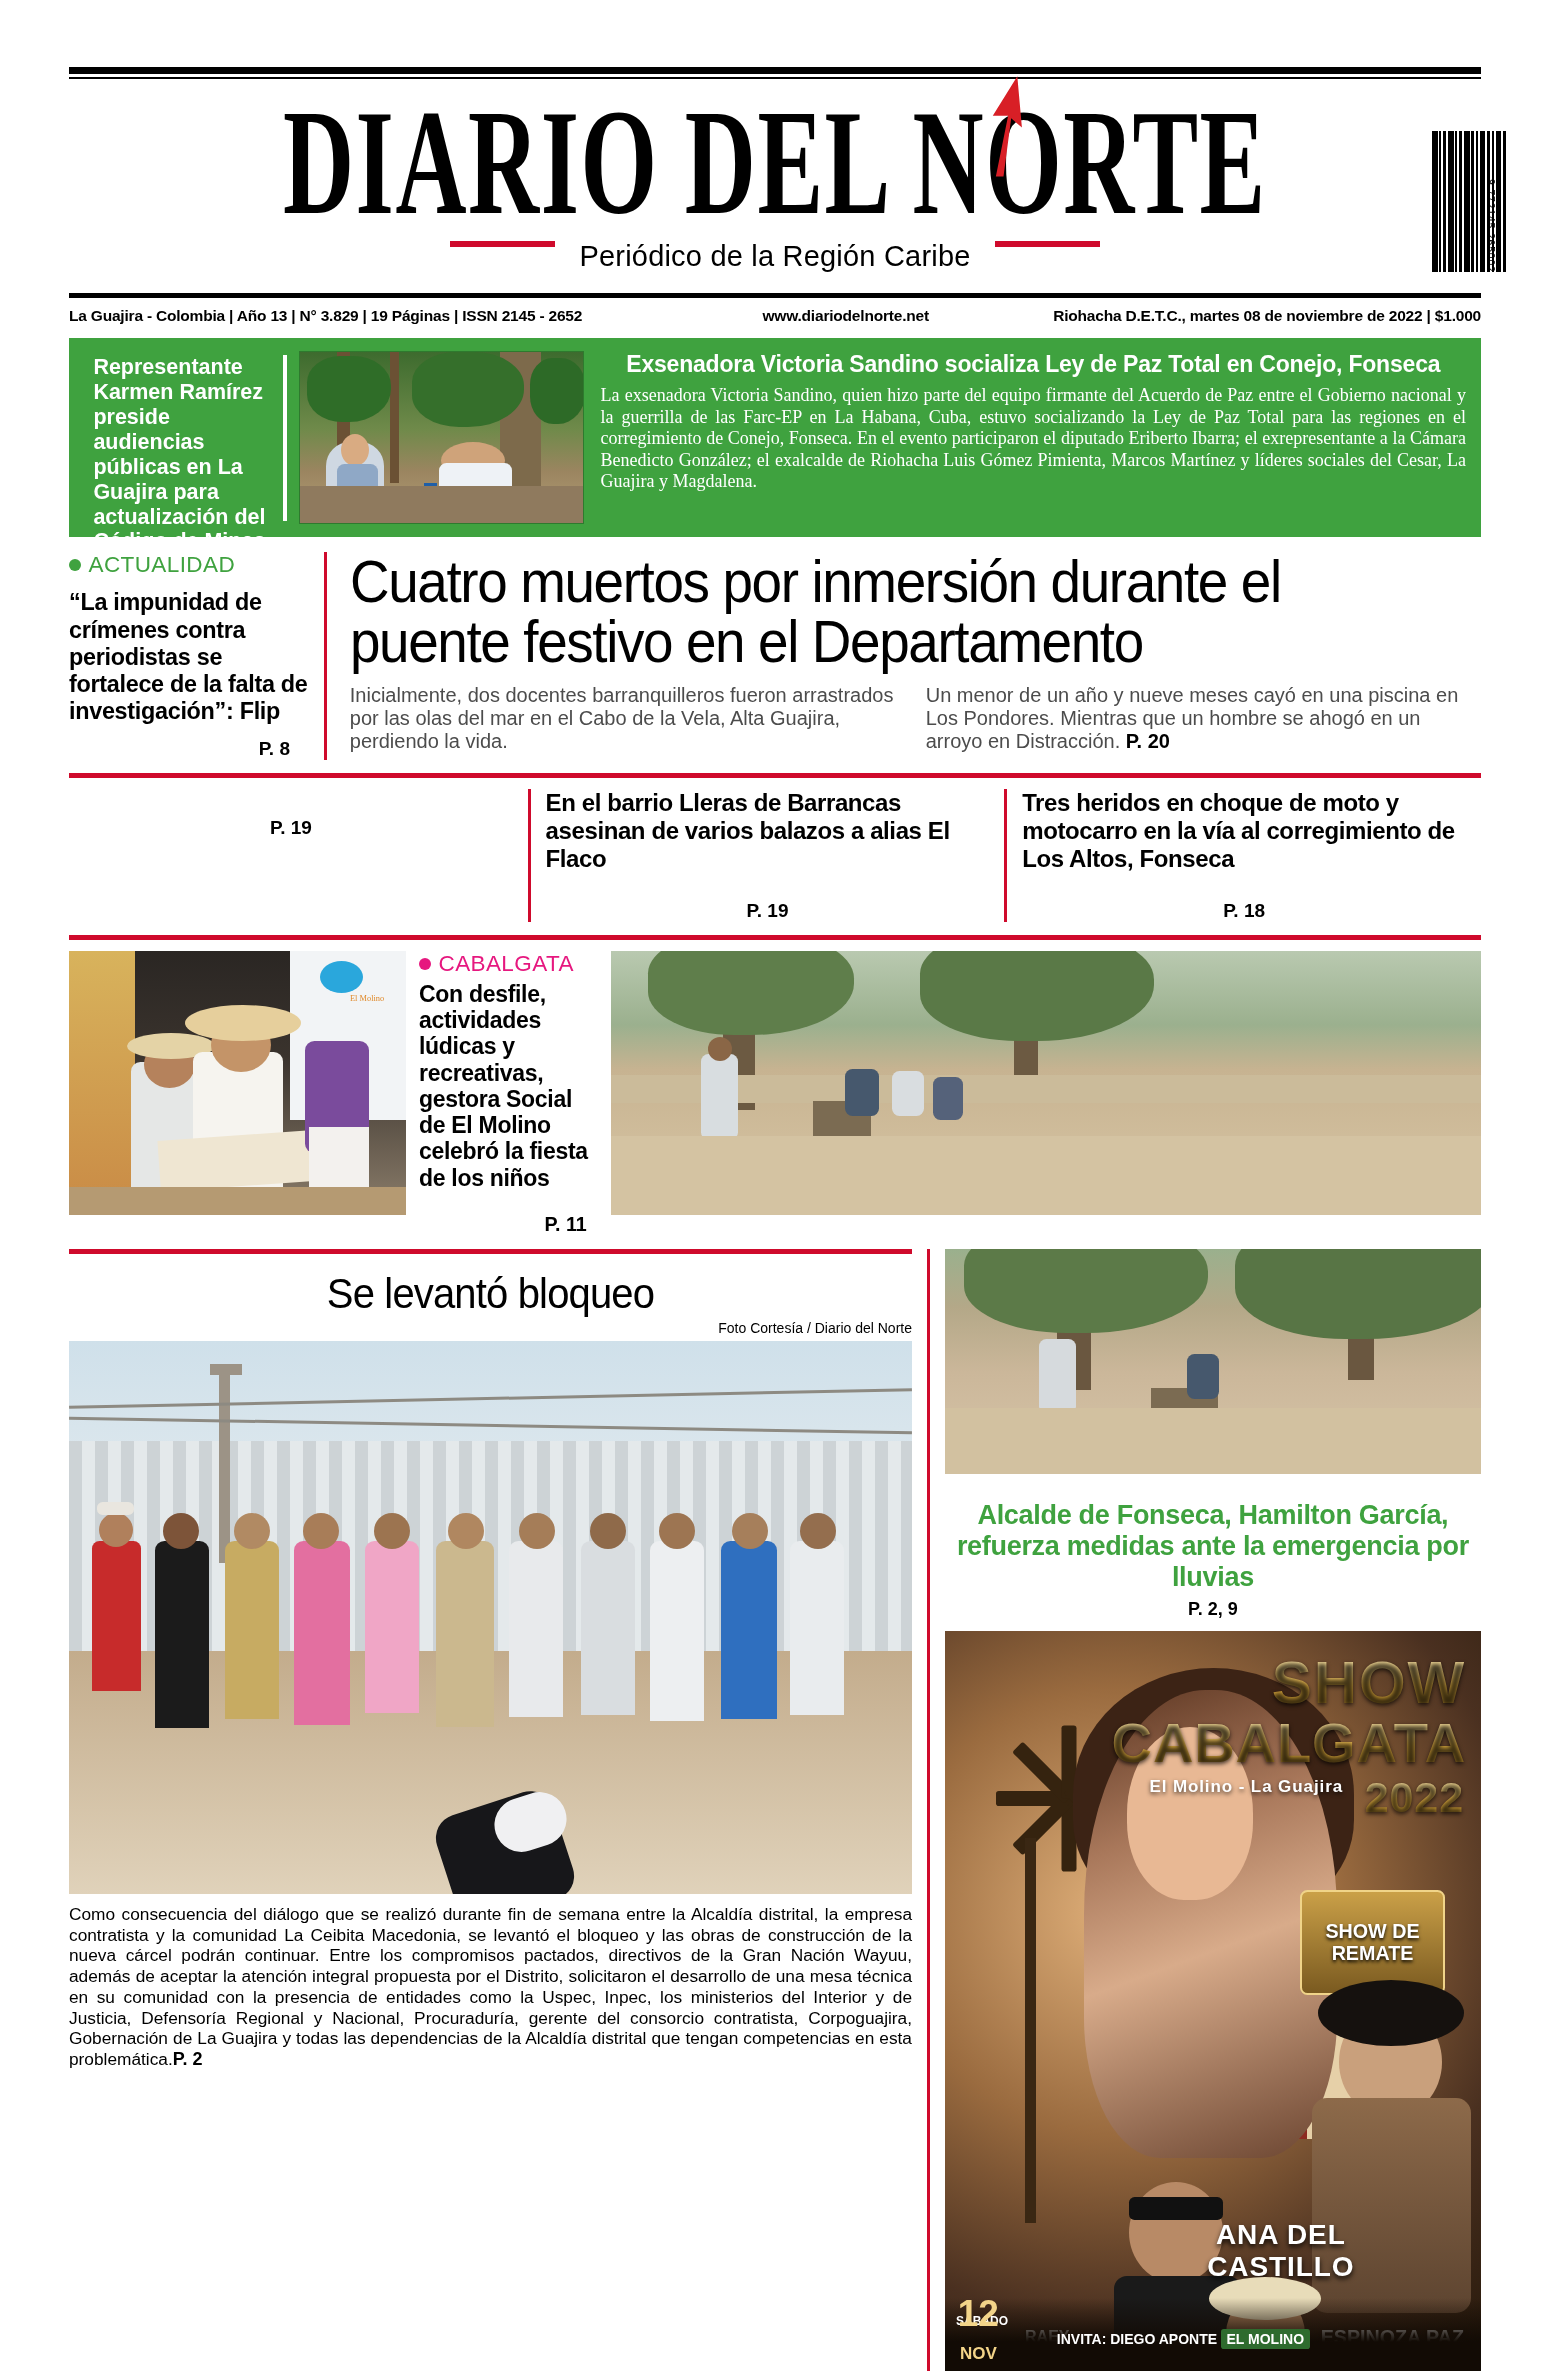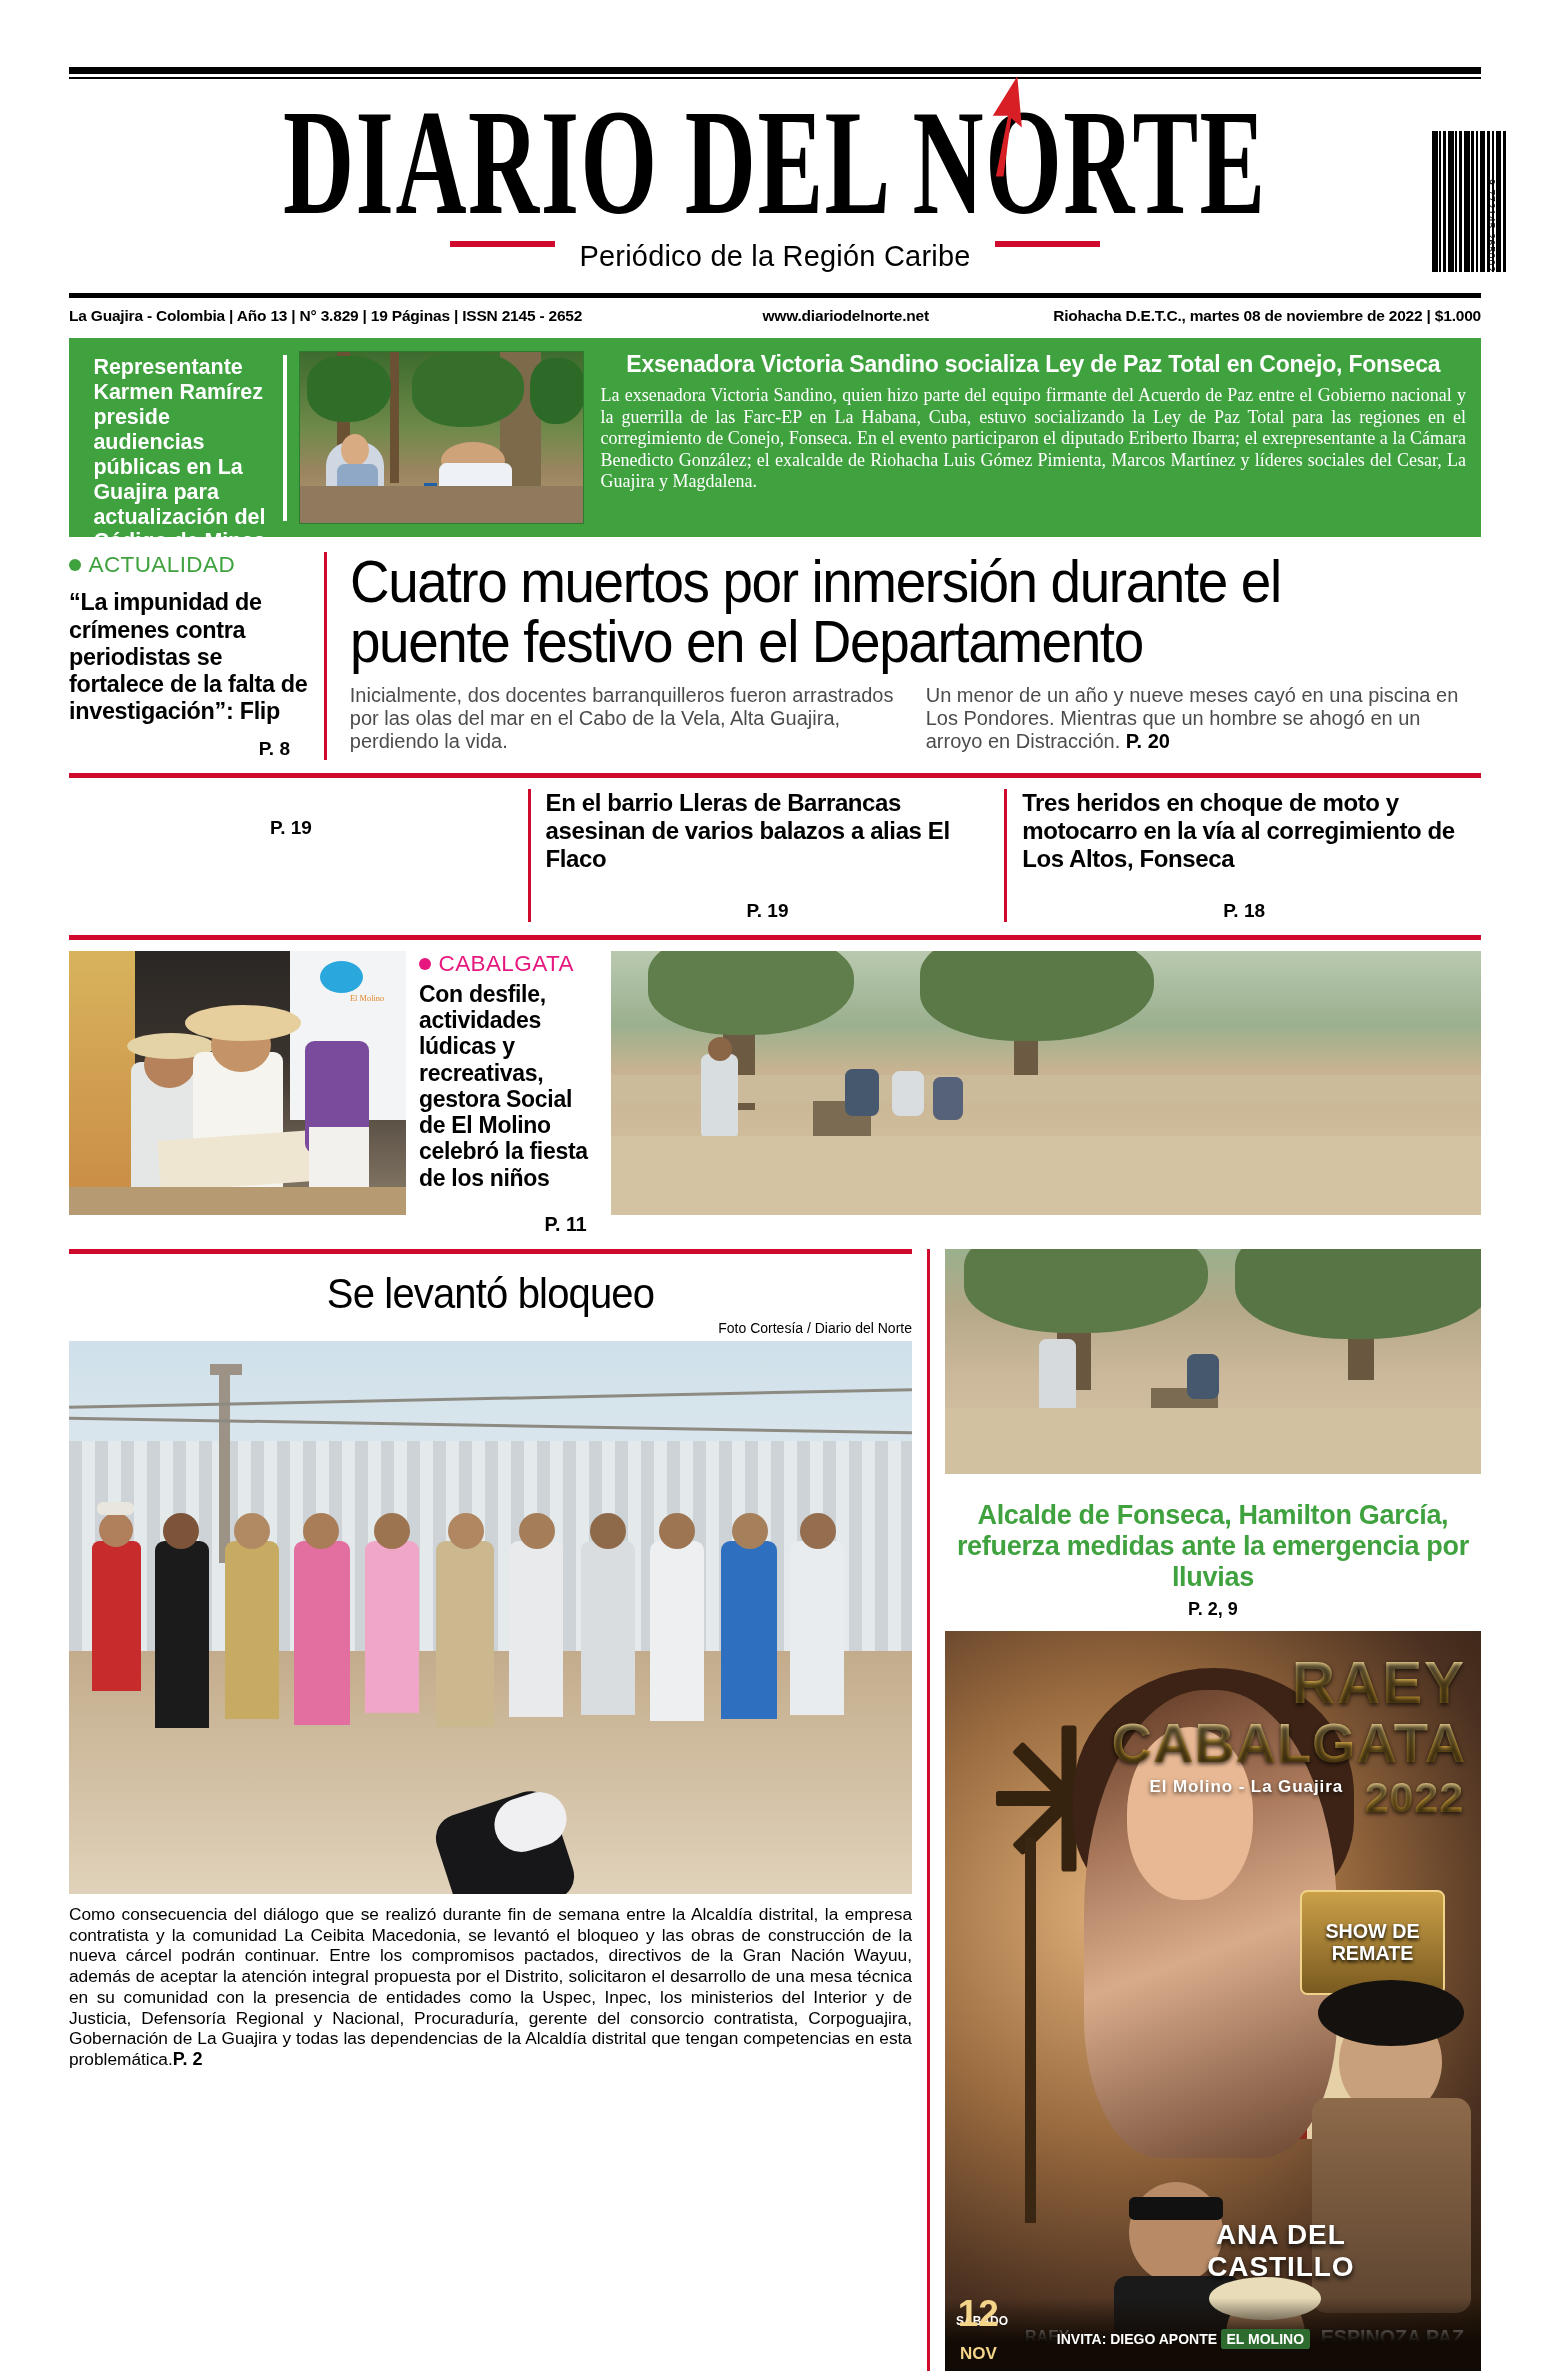--- a/index.html
+++ b/index.html
@@ -381,21 +381,21 @@
             <i style="transform:rotate(315deg)"></i>
         </div>
         <div class="pole"></div>
         <div class="church">
             <div class="door"></div>
           </div>
         <div class="hair"></div>
         <div class="lady"></div>
         <div class="face"></div>
 
-        <div class="ptxt gran">RAEY</div>
+        <div class="ptxt gran">SHOW</div>
         <div class="ptxt cab">CABALGATA</div>
         <div class="ptxt sub">El Molino - La Guajira</div>
         <div class="ptxt yr">2022</div>
         <div class="badge">SHOW DE REMATE</div>
 
         <div class="head" style="left:394px;top:375px;width:103px;height:112px;background:#c9a07c"></div>
         <div class="hat" style="left:373px;top:349px;width:146px;height:66px;background:#15110e"></div>
         <div style="position:absolute;left:367px;top:467px;width:159px;height:215px;background:linear-gradient(#8d6a4a,#5d4430);border-radius:15px"></div>
         <div class="nm" style="left:349px;top:695px;width:197px;font-size:19.7px">ESPINOZA PAZ</div>
         <div class="nm" style="left:367px;top:720px;width:159px;font-size:13px;color:#f3d489">YO ME LLAMO</div>

